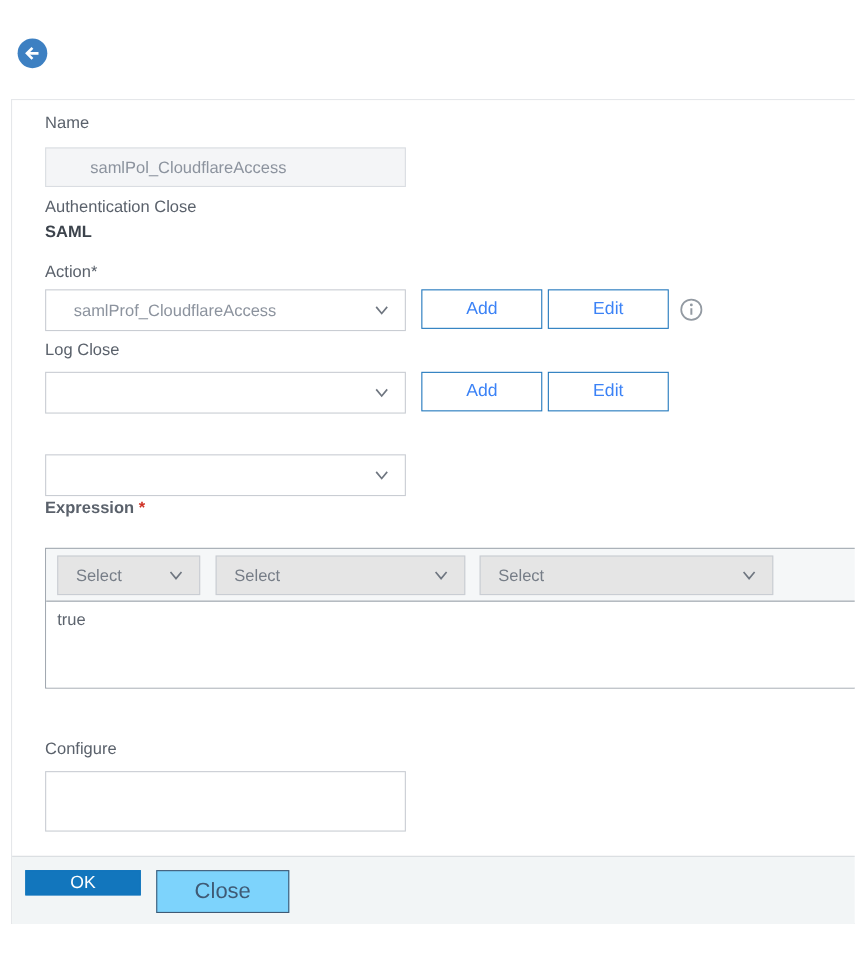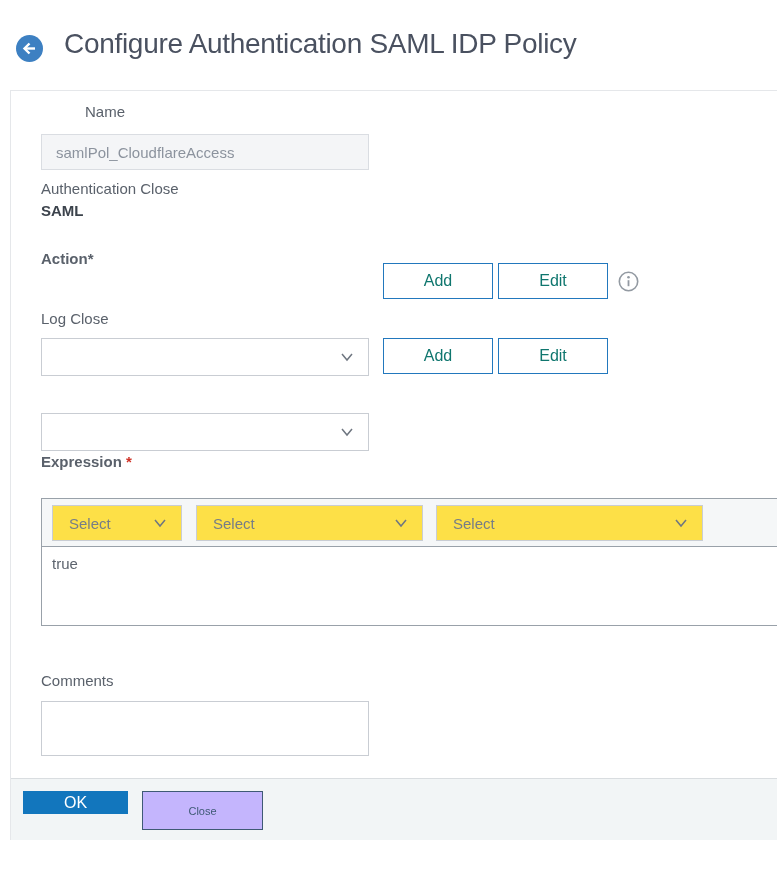--- a/index.html
+++ b/index.html
@@ -31,49 +31,49 @@
   }
   .field-label {
     position: absolute; left: 30px;
     font-size: 15px; color: #5a616b; white-space: nowrap;
   }
   .static-value { position: absolute; left: 30px; font-size: 15px; font-weight: bold; color: #3c434c; }
   .text-input {
     position: absolute; left: 30px; width: 328px; height: 36px;
     background: #f4f5f7; border: 1px solid #dadde2;
     font-family: "Liberation Sans", sans-serif;
-    font-size: 15px; color: #8c939e; padding-left: 14px;
+    font-size: 15px; color: #8c939e; padding-left: 40px;
   }
   .select-box {
     position: absolute; left: 30px; width: 328px; height: 38px;
     background: #fff; border: 1px solid #c9cdd3;
     display: flex; align-items: center; cursor: pointer;
   }
   .select-box .sel-value { font-size: 15px; color: #8c939e; padding-left: 25px; flex: 1; white-space: nowrap; overflow: hidden; }
   .select-box .chev { position: absolute; right: 12px; top: 50%; transform: translateY(-50%); display: flex; }
   .btn-outline {
     position: absolute; width: 110px; height: 36px;
-    background: #fff; border: 1px solid #2278bd; color: #0f766e;
+    background: #fff; border: 1px solid #2278bd; color: #3b82f6;
     font-family: "Liberation Sans", sans-serif;
     font-size: 16px; cursor: pointer;
   }
   .info-icon { position: absolute; cursor: pointer; display: flex; }
   .required { color: #cf3125; }
   
   .expr-widget {
     position: absolute; left: 30px; top: 407px; width: 840px;
     border: 1px solid #99a1a9; background: #fff;
   }
   .expr-toolbar {
     position: relative; height: 48px;
     background: #f5f7f8; border-bottom: 1px solid #99a1a9;
   }
   .expr-select {
     position: absolute; top: 6px; height: 36px;
-    background: #fde047; border: 1px solid #c9cdd3;
+    background: #e5e5e5; border: 1px solid #c9cdd3;
     display: flex; align-items: center; cursor: pointer;
   }
   .expr-select .sel-value { font-size: 15px; color: #767d87; padding-left: 16px; flex: 1; }
   .expr-select .chev { position: absolute; right: 12px; top: 50%; transform: translateY(-50%); display: flex; }
   .expr-text {
     display: block; width: 100%; height: 78px; border: none; resize: none;
     font-family: "Liberation Sans", sans-serif;
     font-size: 15px; color: #5d646e; padding: 8px 10px;
     background: #fff; outline: none;
   }
@@ -89,49 +89,56 @@
     background: #f2f5f6; border-top: 1px solid #d9dde0;
   }
   .btn-primary {
     position: absolute; left: 12px; top: 12px; width: 105px; height: 23px;
     background: #1276bd; border: 1px solid #1276bd; color: #fff;
     font-family: "Liberation Sans", sans-serif;
     font-size: 16px; cursor: pointer;
   }
   .btn-secondary {
     position: absolute; left: 131px; top: 12px; width: 121px; height: 39px;
-    background: #c4b5fd; border: 1px solid #3f5a75; color: #3f5a75;
-    font-family: "Liberation Sans", sans-serif;
-    font-size: 11px; cursor: pointer;
+    background: #7dd3fc; border: 1px solid #3f5a75; color: #3f5a75;
+    font-family: "Liberation Sans", sans-serif;
+    font-size: 20px; cursor: pointer;
   }
 </style>
 </head>
 <body>
 
 <div class="header">
   <button class="back-btn">
     <span style="display:flex;">
       <svg width="17" height="17" viewBox="0 0 17 17">
         <line x1="4" y1="8.5" x2="14" y2="8.5" stroke="#ffffff" stroke-width="2.4"></line>
         <polyline points="8.5,3.5 3.5,8.5 8.5,13.5" fill="none" stroke="#ffffff" stroke-width="2.4" stroke-linejoin="miter"></polyline>
       </svg>
     </span>
   </button>
-  <div class="page-title">Configure Authentication SAML IDP Policy</div>
 </div>
 
 <div class="panel">
 
-  <div class="field-label" style="top:12px;margin-left:44px;">Name</div>
+  <div class="field-label" style="top:12px;">Name</div>
   <input class="text-input" style="top: 43px;" readonly="" value="samlPol_CloudflareAccess">
 
   <div class="field-label" style="top:89px;">Authentication Close</div>
   <div class="static-value" style="top:111px;">SAML</div>
 
-  <div class="field-label" style="top:159px;font-weight:bold;">Action*</div>
+  <div class="field-label" style="top:148px;">Action*</div>
+  <div class="select-box" style="top:172px;">
+    <span class="sel-value">samlProf_CloudflareAccess</span>
+    <span class="chev">
+      <svg width="18" height="18" viewBox="0 0 18 18">
+          <polyline points="4,6 9,12 14,6" fill="none" stroke="#6f7680" stroke-width="1.5"></polyline>
+        </svg>
+    </span>
+  </div>
   <button class="btn-outline" style="left:372px; top:172px;">Add</button>
   <button class="btn-outline" style="left:487px; top:172px;">Edit</button>
   <span class="info-icon" style="left:607px; top:180px;">
     <svg width="21" height="21" viewBox="0 0 21 21">
       <circle cx="10.5" cy="10.5" r="9.2" fill="none" stroke="#939aa2" stroke-width="1.6"></circle>
       <circle cx="10.5" cy="6.2" r="1.3" fill="#939aa2"></circle>
       <line x1="10.5" y1="9.2" x2="10.5" y2="15.2" stroke="#939aa2" stroke-width="1.8"></line>
     </svg>
   </span>
 
@@ -183,21 +190,21 @@
         <span class="chev">
           <svg width="18" height="18" viewBox="0 0 18 18">
               <polyline points="4,6 9,12 14,6" fill="none" stroke="#6f7680" stroke-width="1.5"></polyline>
             </svg>
         </span>
       </div>
     </div>
     <textarea class="expr-text" spellcheck="false" style="">true</textarea>
   </div>
 
-  <div class="field-label" style="top:581px;">Comments</div>
+  <div class="field-label" style="top:581px;">Configure</div>
   <textarea class="comments-area" spellcheck="false" style=""></textarea>
 
   <div class="footer">
     <button class="btn-primary">OK</button>
     <button class="btn-secondary">Close</button>
   </div>
 
 </div>
 
 </body></html>

